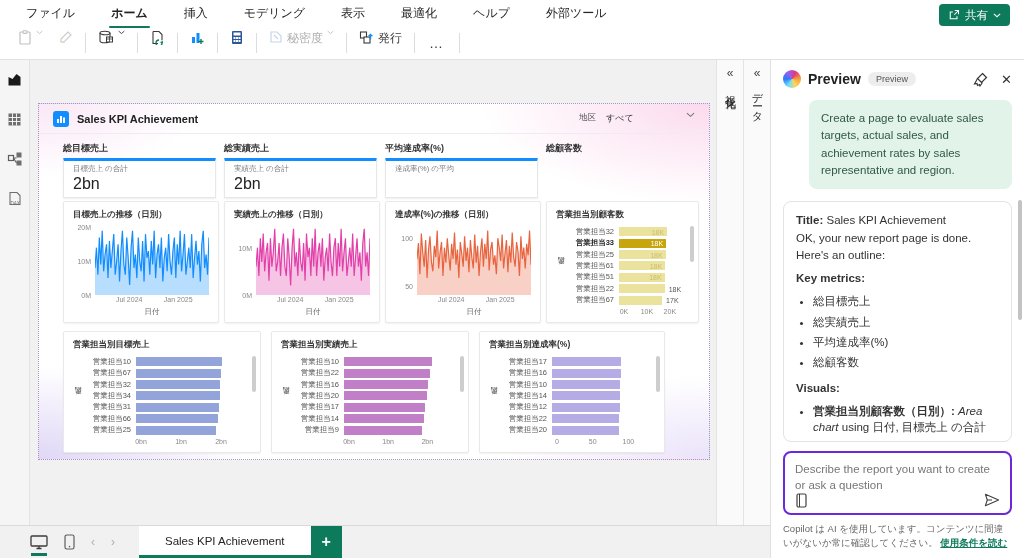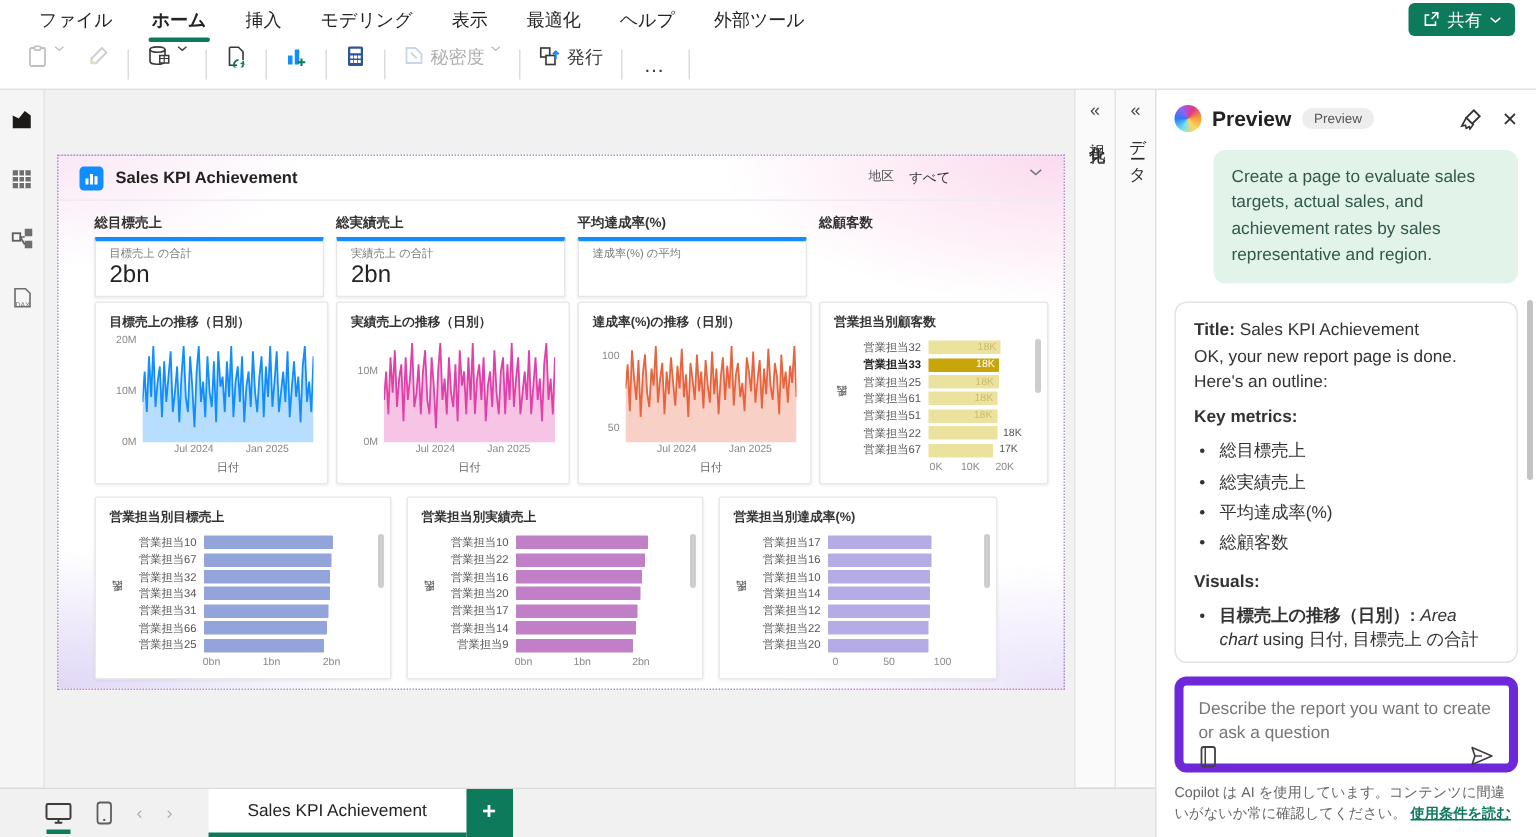--- a/index.html
+++ b/index.html
@@ -1,21 +1,21 @@
 <!DOCTYPE html>
 <html><head>
 <meta charset="utf-8">
 <style>
   html,body{margin:0;padding:0;background:#dcdcdc;}
   *{box-sizing:border-box;}
   .app{width:1024px;height:558px;position:relative;overflow:hidden;background:#fff;
        font-family:"Liberation Sans","DejaVu Sans",sans-serif;color:#252423;}
 
   
-  .menubar{height:26px;display:flex;align-items:center;padding:0 14px;background:#fff;gap:2px;}
+  .menubar{height:26px;display:flex;align-items:flex-end;padding:0 14px;background:#fff;gap:12px;}
   .menu-item{font-size:12px;padding:4px 12px;color:#252423;cursor:default;position:relative;}
   .menu-item.active{font-weight:bold;}
   .menu-item.active::after{content:"";position:absolute;left:10px;right:10px;bottom:-2px;height:2.5px;background:#0e7a5c;border-radius:2px;}
   .share-btn{margin-left:auto;background:#0e7a5c;color:#fff;font-size:11.5px;border-radius:4px;
              height:22px;display:flex;align-items:center;gap:5px;padding:0 9px;}
   .share-btn svg{display:block;}
 
   
   .toolbar{height:34px;display:flex;align-items:center;padding:0 10px;background:#fff;border-bottom:1px solid #e1e1e1;}
   .tb-item{display:flex;align-items:flex-start;gap:4px;padding:0 8px;font-size:12px;color:#3b3a39;height:26px;}
@@ -120,21 +120,21 @@
   .cp-actions{margin-left:auto;display:flex;align-items:center;gap:13px;color:#333;}
   .cp-close{font-size:13px;color:#333;line-height:1;}
   .cp-bubble{margin:6px 12px 0 38px;background:#e2f3e9;border-radius:8px;padding:10px 12px;
              font-size:11.5px;line-height:1.5;color:#31584a;}
   .cp-response{margin:12px 12px 0;border:1px solid #e3e3e3;border-radius:8px;padding:10px 12px 8px;
                font-size:11.5px;line-height:1.42;color:#333;flex:1;overflow:hidden;}
   .cp-response p{margin:0 0 7px;}
   .cp-response ul{margin:5px 0 9px;padding-left:17px;}
   .cp-response li{margin:4px 0;}
   .b{font-weight:bold;} .i{font-style:italic;}
-  .cp-input{margin:9px 12px 0;border:6px solid #6d28d9;border-radius:8px;padding:8px 10px 7px;height:64px;
+  .cp-input{margin:9px 12px 0;border:2px solid #6d28d9;border-radius:8px;padding:8px 10px 7px;height:64px;
             display:flex;flex-direction:column;justify-content:space-between;}
   .cp-placeholder{font-size:11.5px;color:#767676;line-height:1.4;}
   .cp-input-row{display:flex;justify-content:space-between;align-items:center;color:#404040;}
   .cp-footer{margin:7px 12px 8px;font-size:9.5px;color:#666;line-height:1.5;}
   .cp-footer a{color:#0e7a5c;font-weight:bold;text-decoration:underline;}
   .cp-scroll{position:absolute;right:2px;top:140px;width:4px;height:120px;background:#c3c3c3;border-radius:2px;}
 </style>
 </head>
 <body>
 
@@ -691,21 +691,21 @@
         <p>OK, your new report page is done. Here's an outline:</p>
         <p class="b">Key metrics:</p>
         <ul>
           <li>総目標売上</li>
           <li>総実績売上</li>
           <li>平均達成率(%)</li>
           <li>総顧客数</li>
         </ul>
         <p class="b">Visuals:</p>
         <ul>
-          <li><span class="b">目標売上の推移（日別）: </span><span class="i">Area chart</span><span> using 日付, 目標売上 の合計</span></li>
+          <li><span class="b">営業担当別顧客数（日別）: </span><span class="i">Area chart</span><span> using 日付, 目標売上 の合計</span></li>
           <li></li>
         </ul>
       </div>
 
       <div class="cp-input">
         <div class="cp-placeholder">Describe the report you want to create or ask a question</div>
         <div class="cp-input-row">
           <svg width="13" height="15" viewBox="0 0 13 15">
               <rect x="2" y="1" width="9" height="13" rx="1.5" fill="none" stroke="#404040" stroke-width="1.2"></rect>
               <path d="M4.5 1v13" stroke="#404040" stroke-width="1"></path>

